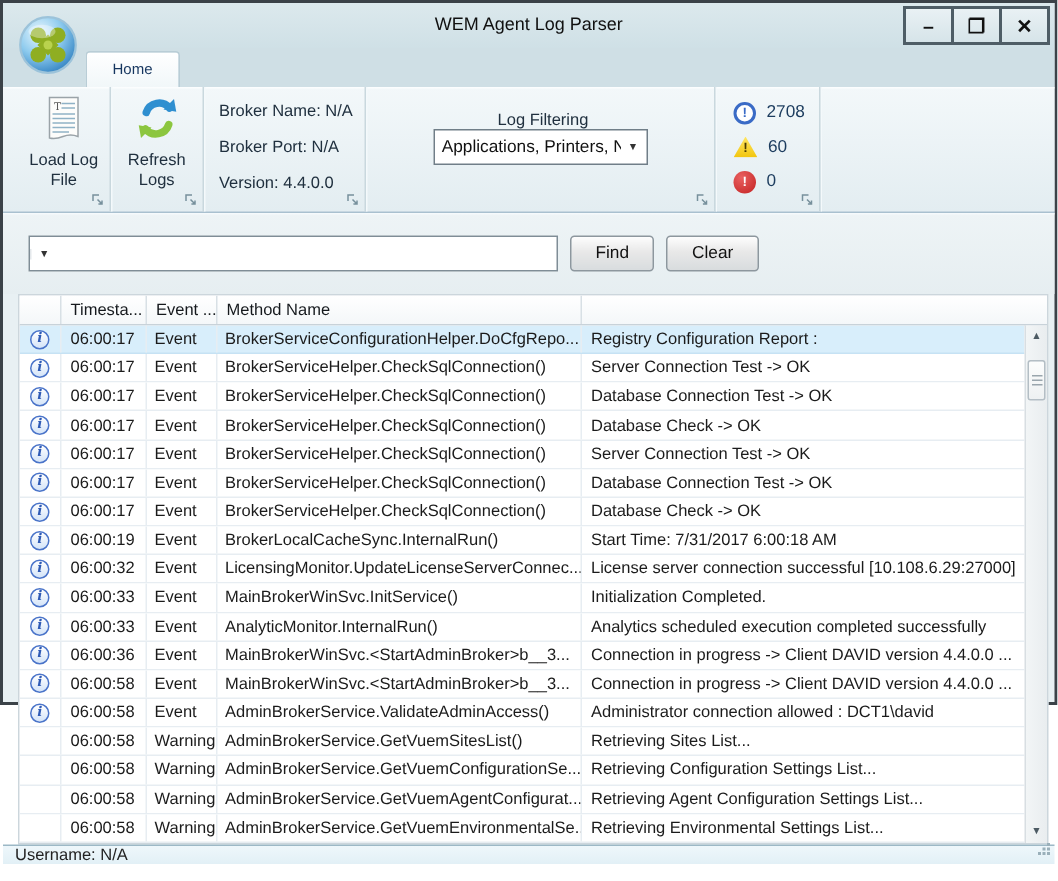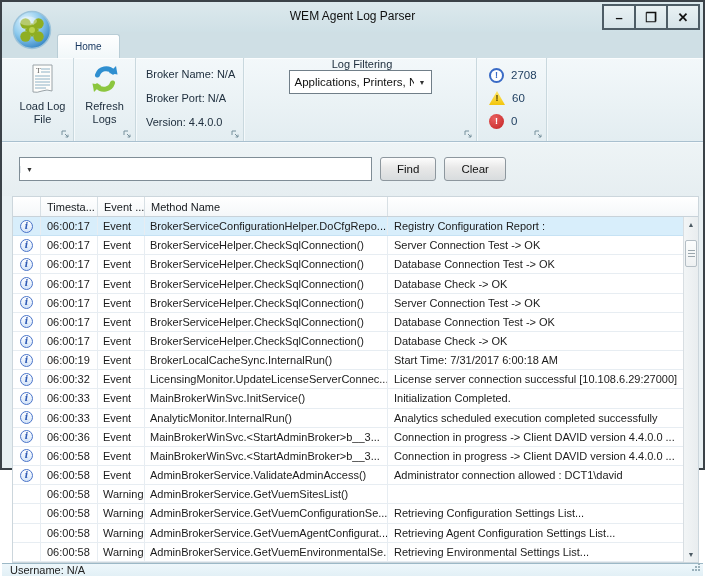--- a/index.html
+++ b/index.html
@@ -23,21 +23,21 @@
 
   
   .ribbon { height:84px; flex:0 0 84px; background:linear-gradient(#f3f8fa,#e3edf1); border-bottom:1px solid #a9c0cf; box-shadow:inset 0 1px 0 #fbfdfe; display:flex; padding-left:10px; }
   .rgroup { position:relative; border-right:1px solid #c9d8de; box-shadow:1px 0 0 #f4f9fb; height:100%; padding-top:5px; display:flex; flex-direction:column; align-items:center; }
   .rgroup .launcher { position:absolute; right:3px; bottom:3px; width:9px; height:9px; cursor:default; }
   .g-load { width:62px; } .g-refresh { width:62px; }
   .bigbtn { display:flex; flex-direction:column; align-items:center; width:100%; height:72px; cursor:default; }
   .bigbtn .blabel { text-align:center; line-height:13px; margin-top:3px; color:#20303f; width:56px; }
   .g-broker { width:108px; align-items:flex-start; padding:8px 12px 0 10px; }
   .g-broker .bline { height:16px; line-height:16px; margin-bottom:8px; color:#20303f; white-space:nowrap; }
-  .g-filter { width:233px; flex-direction:column; align-items:center; padding-top:0; }
+  .g-filter { width:233px; flex-direction:column; align-items:center; padding-top:16px; }
   .g-filter .flabel { margin-left:10px; margin-right:6px; color:#20303f; white-space:nowrap; }
   .combo { width:143px; height:24px; background:#fff; border:1px solid #707e88; display:flex; align-items:center; cursor:default; }
   .combo .cval { flex:1; padding-left:5px; white-space:nowrap; overflow:hidden; font-size:11.5px; color:#111; }
   .combo .carrow { width:17px; text-align:center; font-size:7px; color:#333; }
   .g-count { width:70px; align-items:flex-start; padding:7px 0 0 12px; }
   .crow { display:flex; align-items:center; height:20px; margin-bottom:3px; }
   .crow .cnum { margin-left:7px; color:#1c3c5e; font-size:11.5px; }
 
   .badge { display:inline-flex; align-items:center; justify-content:center; }
   .b-info { width:15px; height:15px; border-radius:50%; border:2px solid #3a6bc6; background:#fff; color:#3a6bc6; font-weight:bold; font-size:9px; }
@@ -380,20 +380,21 @@
     <div class="cell c-details">Administrator connection allowed : DCT1\david</div>
   </div>
         <div class="grid-row is-warning">
     <div class="cell c-icon">
 
       <span class="ri-warn"><span class="tri2"></span></span>
     </div>
     <div class="cell c-time">06:00:58</div>
     <div class="cell c-type">Warning</div>
     <div class="cell c-method">AdminBrokerService.GetVuemSitesList()</div>
+    <div class="cell c-details">Retrieving Sites List...</div>
   </div>
         <div class="grid-row is-warning">
     <div class="cell c-icon">
 
       <span class="ri-warn"><span class="tri2"></span></span>
     </div>
     <div class="cell c-time">06:00:58</div>
     <div class="cell c-type">Warning</div>
     <div class="cell c-method">AdminBrokerService.GetVuemConfigurationSe...</div>
     <div class="cell c-details">Retrieving Configuration Settings List...</div>

